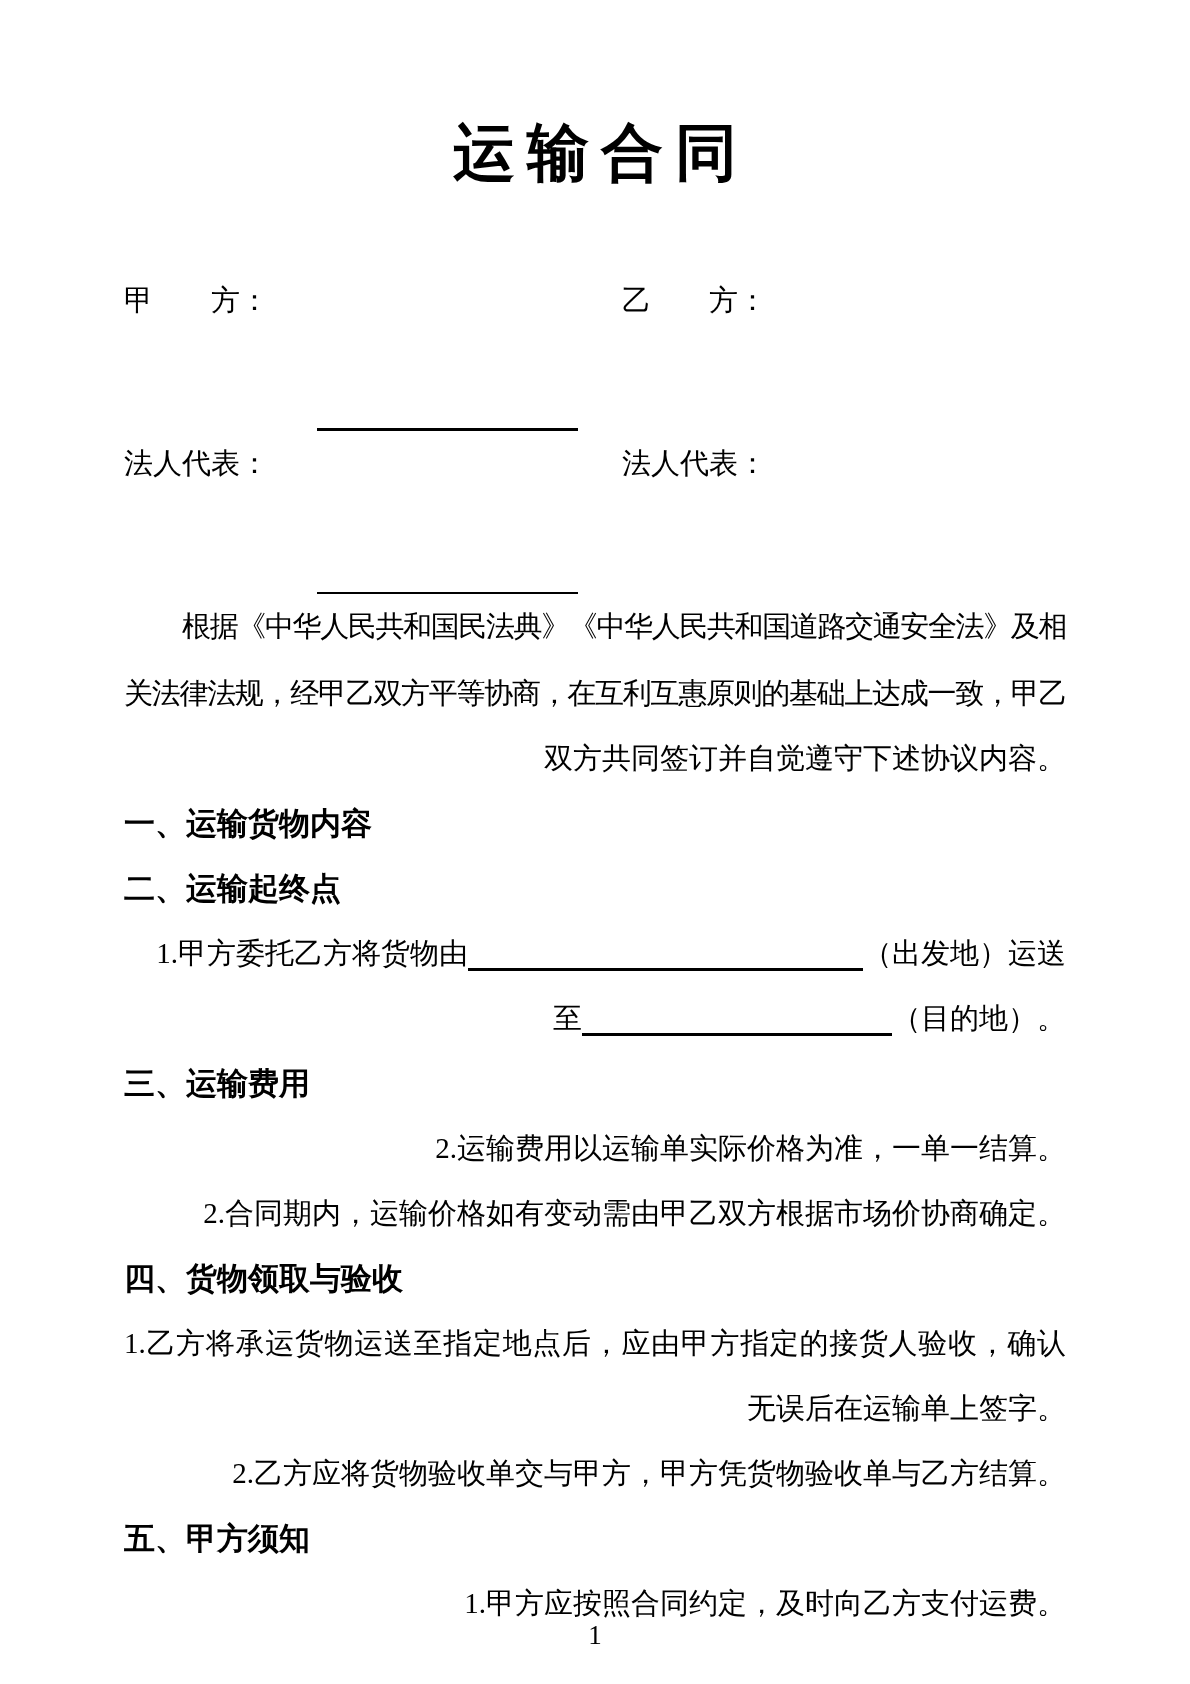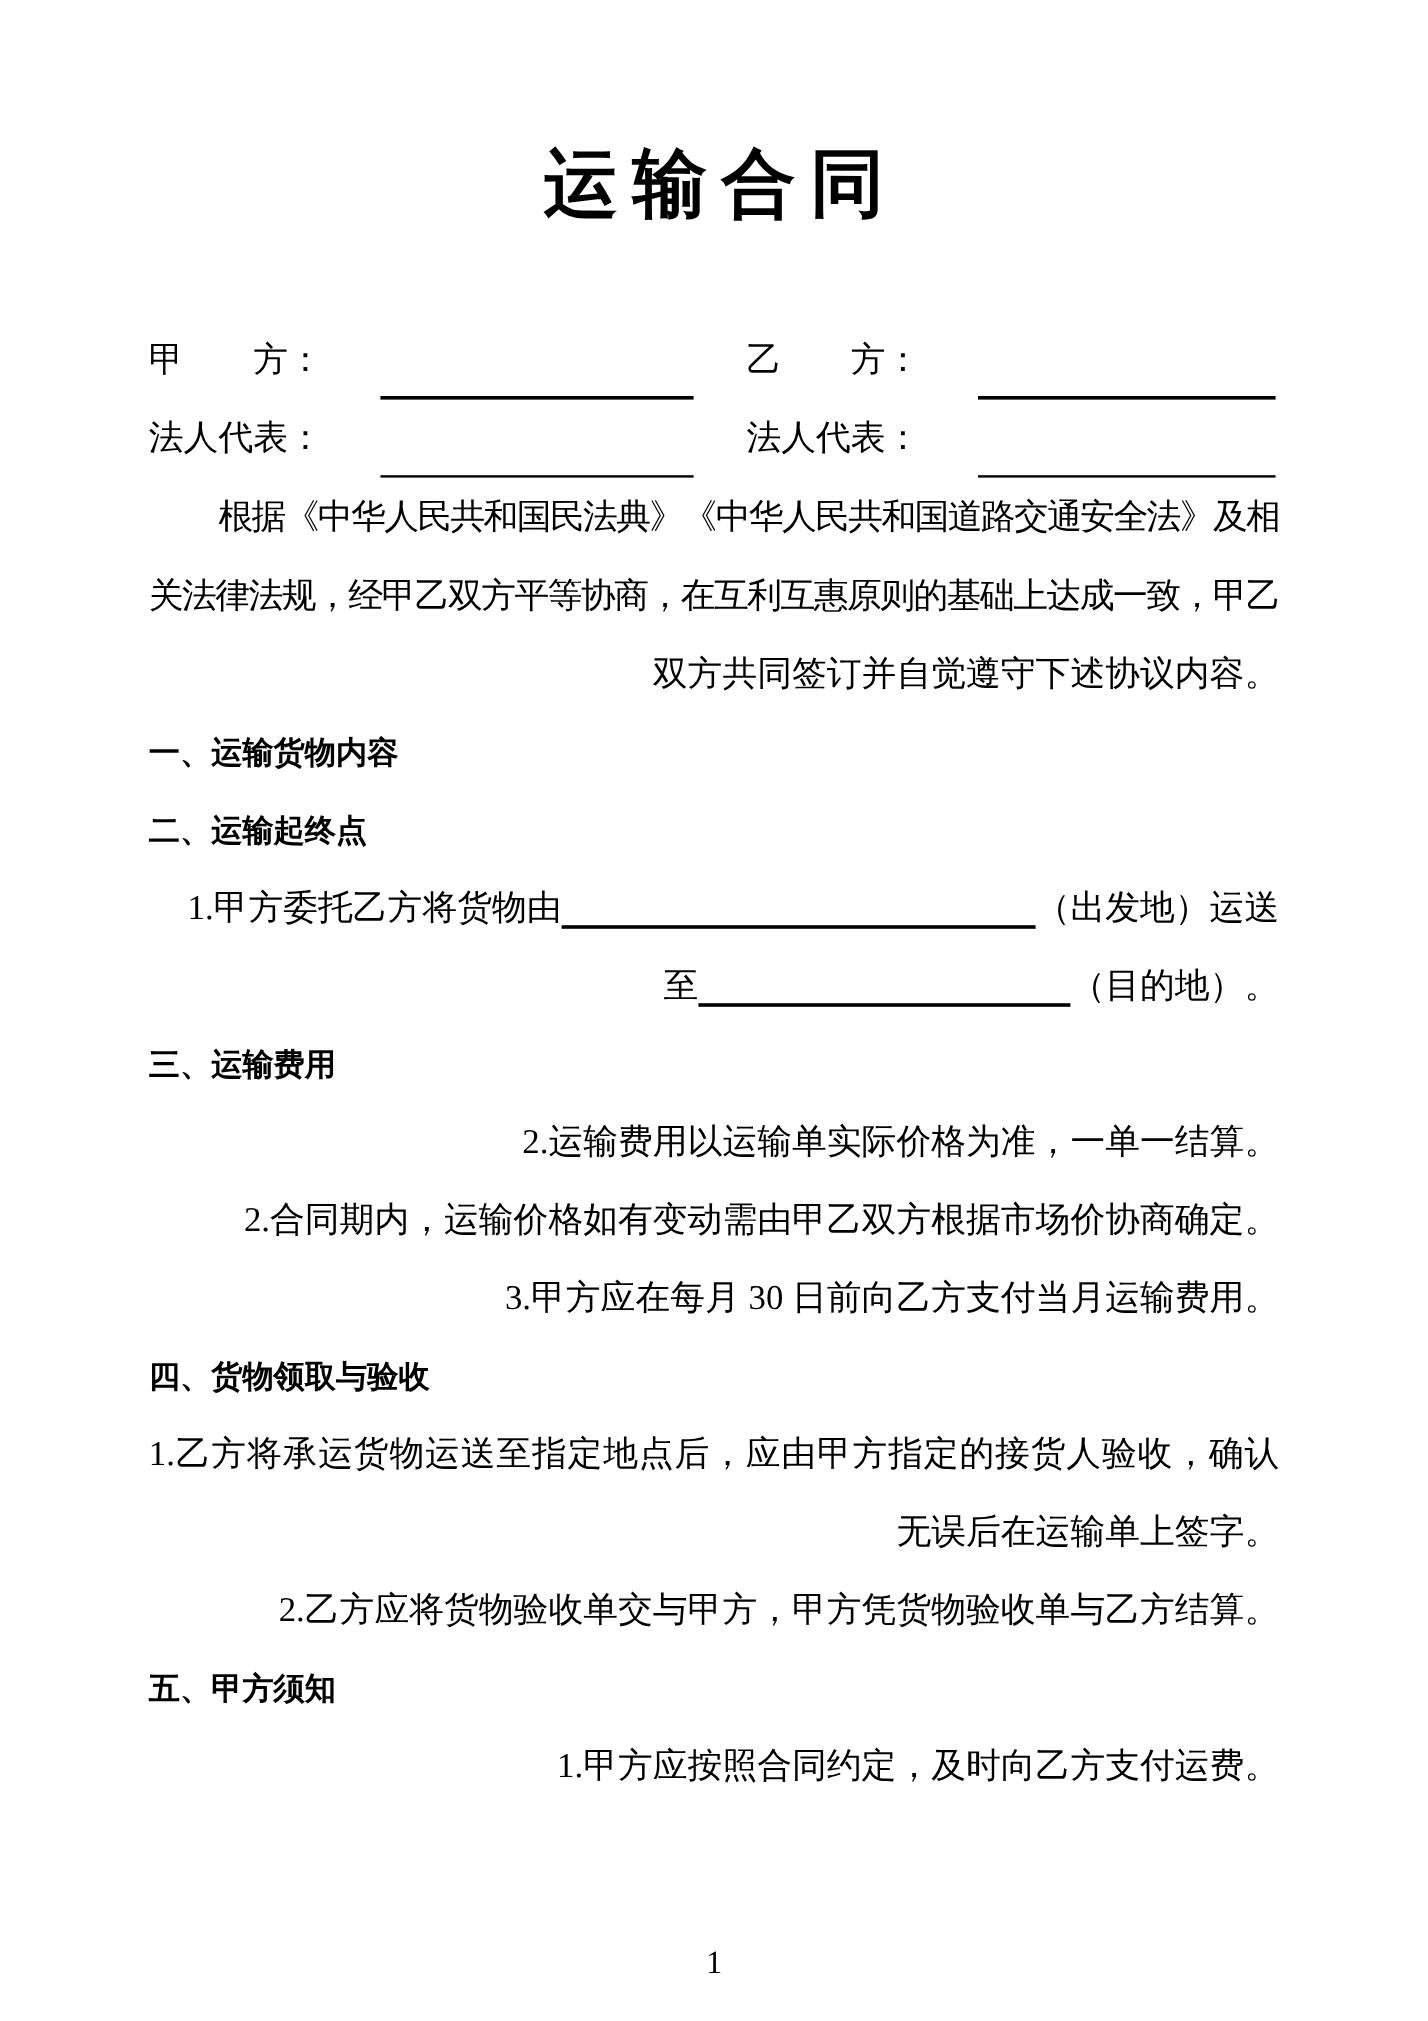--- a/index.html
+++ b/index.html
@@ -34,21 +34,21 @@
   
   .party-rows { margin-top: 80px; }
   .party-row { display: flex; }
   .party-field {
     display: flex;
     width: 454px;
     font-size: 29px;
     line-height: 65px;
     gap: 48px;
   }
-  .party-field.right { width: 441px; margin-left: 44px; }
+  .party-field.right { width: 441px; margin-left: 44px; flex-direction: column; }
   .party-label { white-space: pre; flex: 0 0 auto; }
   .party-blank {
     flex: 1 1 auto;
     align-self: flex-end;
     height: 50px;
     border-bottom: 3px solid #000;
   }
   .party-row.reps .party-blank { border-bottom-width: 2px; }
 
   
@@ -58,21 +58,21 @@
     font-size: 29px;
     line-height: 65px;
     text-align: right;
   }
   .justify { text-align: justify; text-align-last: justify; }
   .tight { letter-spacing: -1.4px; }
   .indent { text-indent: 58px; font-family: Liberation Mono, monospace; }
 
   .sec-heading {
     margin: 0;
-    font-size: 26px;
+    font-size: 31px;
     font-weight: bold;
     line-height: 65px;
     font-family: "Liberation Serif", "DejaVu Serif", serif;
   }
 
   
   .blank-inline {
     display: inline-block;
     height: 42px;
     vertical-align: -8px;
@@ -131,21 +131,20 @@
 
     <h2 class="sec-heading">一、运输货物内容</h2>
 
     <h2 class="sec-heading">二、运输起终点</h2>
     <p class="line"><span>1.甲方委托乙方将货物由</span><span class="blank-inline w395"></span><span>（出发地）运送</span></p>
     <p class="line"><span>至</span><span class="blank-inline w310"></span><span>（目的地）。</span></p>
 
     <h2 class="sec-heading">三、运输费用</h2>
     <p class="line">2.运输费用以运输单实际价格为准，一单一结算。</p>
     <p class="line">2.合同期内，运输价格如有变动需由甲乙双方根据市场价协商确定。</p>
-    <p class="line">3.甲方应在每月 30 日前向乙方支付当月运输费用。</p>
 
     <h2 class="sec-heading">四、货物领取与验收</h2>
     <p class="line justify">1.乙方将承运货物运送至指定地点后，应由甲方指定的接货人验收，确认</p>
     <p class="line">无误后在运输单上签字。</p>
     <p class="line">2.乙方应将货物验收单交与甲方，甲方凭货物验收单与乙方结算。</p>
 
     <h2 class="sec-heading">五、甲方须知</h2>
     <p class="line">1.甲方应按照合同约定，及时向乙方支付运费。</p>
 
   </div>

